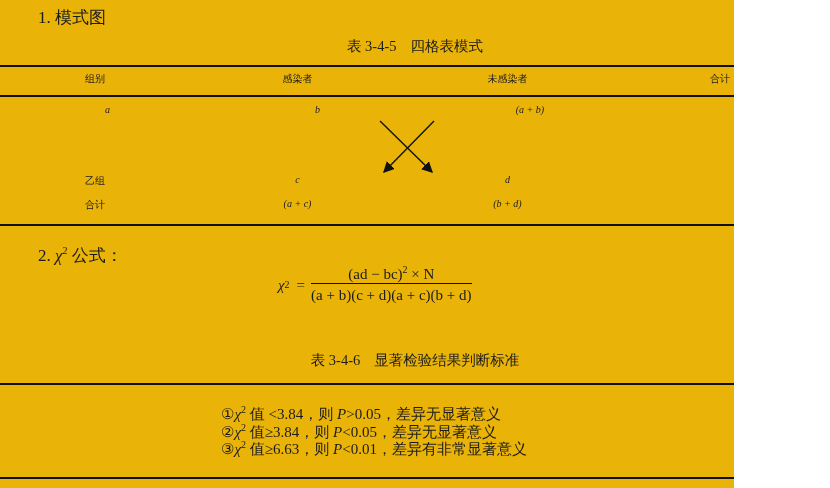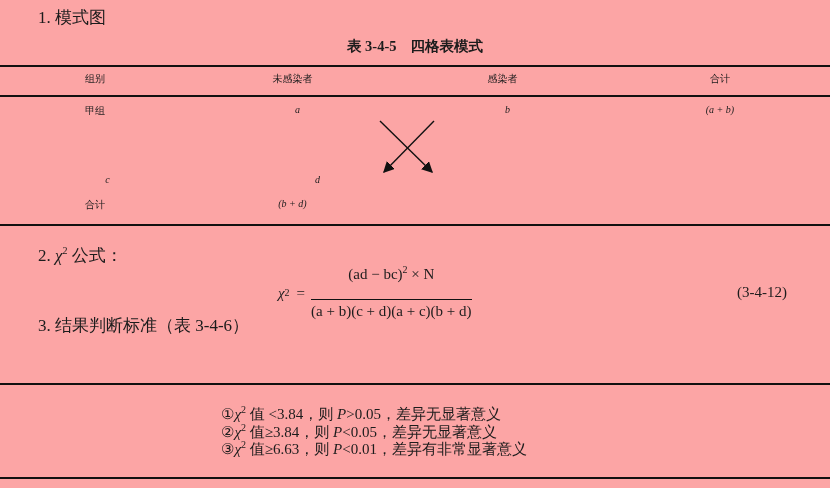--- a/index.html
+++ b/index.html
@@ -1,34 +1,34 @@
 <!DOCTYPE html>
 <html><head>
 <meta charset="utf-8">
 <style>
   html,body { margin:0; padding:0; background:#ffffff; }
   .page {
-    position:relative; width:830px; height:488px; overflow:hidden;
-    background:#fca5a5; color:#1c1c1c;
+    position:relative; width:734px; height:488px; overflow:hidden;
+    background:#eab308; color:#1c1c1c;
     font-family:"Liberation Serif","DejaVu Serif",serif;
   }
   .rule { position:absolute; left:0; width:830px; height:2px; background:#111; }
   .heading { position:absolute; left:38px; font-size:17px; color:#1c1c1c; white-space:nowrap; }
-  .caption { position:absolute; left:0; width:830px; text-align:center; font-weight:bold; font-size:14.5px; white-space:nowrap; }
+  .caption { position:absolute; left:0; width:830px; text-align:center; font-weight:normal; font-size:14.5px; white-space:nowrap; }
   .caption .cap-title { margin-left:14px; }
   .t1row { position:absolute; left:0; width:830px; display:flex; font-size:10px; }
   .t1cell { text-align:center; }
   .c1 { width:190px; } .c2 { width:215px; } .c3 { width:205px; } .c4 { width:220px; }
   .math { font-style:italic; }
   .chi { font-style:italic; }
   sup.s { font-size:10px; vertical-align:super; line-height:0; }
   .arrows { position:absolute; left:372px; top:116px; }
   .formula { position:absolute; left:278px; top:266px; display:flex; align-items:center; font-size:15px; white-space:nowrap; }
   .frac { display:inline-block; text-align:center; margin-left:6px; }
-  .frac .num { display:block; padding:0 12px 16px; border-bottom:1.4px solid #111; }
+  .frac .num { display:block; padding:0 12px 0; border-bottom:1.4px solid #111; }
   .frac .den { display:block; padding-top:3px; }
   .eqnum { position:absolute; left:737px; top:284px; font-size:15px; }
   .crit { position:absolute; left:221px; font-size:15px; white-space:nowrap; }
   .crit .pp { font-style:italic; }
 </style>
 </head>
 <body>
 
 <div class="page">
 
@@ -37,69 +37,72 @@
   <div class="caption" style="top:37px">
     <span>表 3-4-5</span><span class="cap-title">四格表模式</span>
   </div>
 
   <div class="rule" style="top:65px"></div>
   <div class="rule" style="top:95px; height:1.6px"></div>
   <div class="rule" style="top:224px"></div>
 
   <div class="t1row" style="top:72px">
     <div class="t1cell c1">组别</div>
+    <div class="t1cell c2">感染者</div>
     <div class="t1cell c3">未感染者</div>
-    <div class="t1cell c2">感染者</div>
     <div class="t1cell c4">合计</div>
   </div>
 
   <div class="t1row" style="top:104px">
-    <div class="t1cell c1">甲组</div>
     <div class="t1cell c2 math">a</div>
     <div class="t1cell c3 math">b</div>
     <div class="t1cell c4 math">(a + b)</div>
   </div>
 
   <svg class="arrows" width="72" height="64" viewBox="0 0 72 64">
     <defs>
       <marker id="ah" markerWidth="9" markerHeight="8" refX="7" refY="4" orient="auto">
         <path d="M0,0 L8,4 L0,8 Z" fill="#111"></path>
       </marker>
     </defs>
     <line x1="8" y1="5" x2="60" y2="56" stroke="#111" stroke-width="1.4" marker-end="url(#ah)"></line>
     <line x1="62" y1="5" x2="12" y2="56" stroke="#111" stroke-width="1.4" marker-end="url(#ah)"></line>
   </svg>
 
   <div class="t1row" style="top:174px">
+    <div class="t1cell c1">乙组</div>
     <div class="t1cell c2 math">c</div>
     <div class="t1cell c3 math">d</div>
   </div>
 
   <div class="t1row" style="top:198px">
     <div class="t1cell c1">合计</div>
+    <div class="t1cell c2 math">(a + c)</div>
     <div class="t1cell c3 math">(b + d)</div>
   </div>
 
   <div class="heading" style="top:244px">
     <span>2. </span><span class="chi">χ</span><sup class="s">2</sup><span> 公式：</span>
   </div>
 
   <div class="formula">
     <span class="chi">χ</span>
       <sup class="s">2</sup>
     <span style="margin-left:7px">=</span>
     <span class="frac">
       <span class="num"><span>(ad − bc)</span><sup class="s">2</sup><span> × N</span></span>
       <span class="den">(a + b)(c + d)(a + c)(b + d)</span>
     </span>
   </div>
   <div class="eqnum">(3-4-12)</div>
 
-  <div class="heading" style="top:314px">3. 结果判断标准（表 3-4-6）</div>
 
+  <div class="caption" style="top:351px">
+    <span>表 3-4-6</span><span class="cap-title">显著检验结果判断标准</span>
+  </div>
 
   <div class="rule" style="top:383px"></div>
   <div class="rule" style="top:477px"></div>
 
   <div class="crit" style="top:405px">
     <span>①</span><span class="chi">χ</span><sup class="s">2</sup><span> 值 &lt;3.84，则 </span><span class="pp">P</span><span>&gt;0.05</span><span>，差异无显著意义</span>
   </div>
   <div class="crit" style="top:423px">
     <span>②</span><span class="chi">χ</span><sup class="s">2</sup><span> 值≥3.84，则 </span><span class="pp">P</span><span>&lt;0.05</span><span>，差异无显著意义</span>
   </div>

